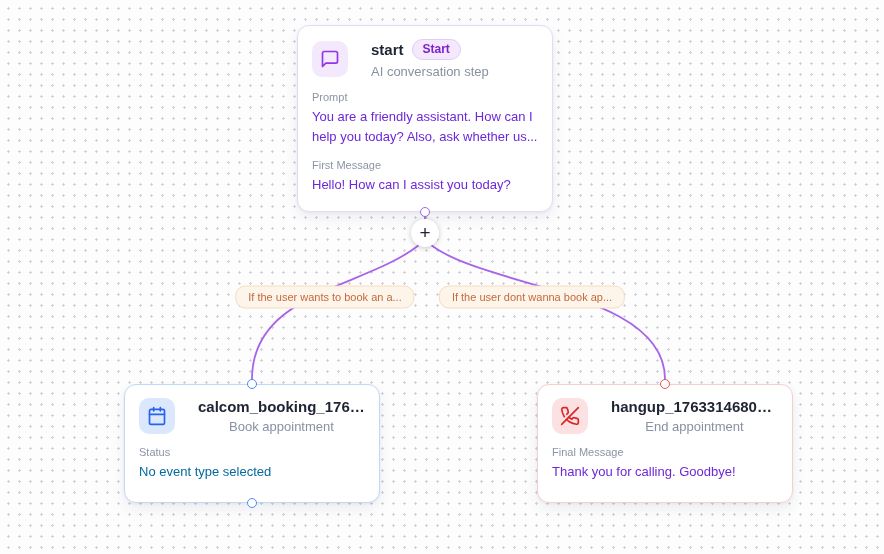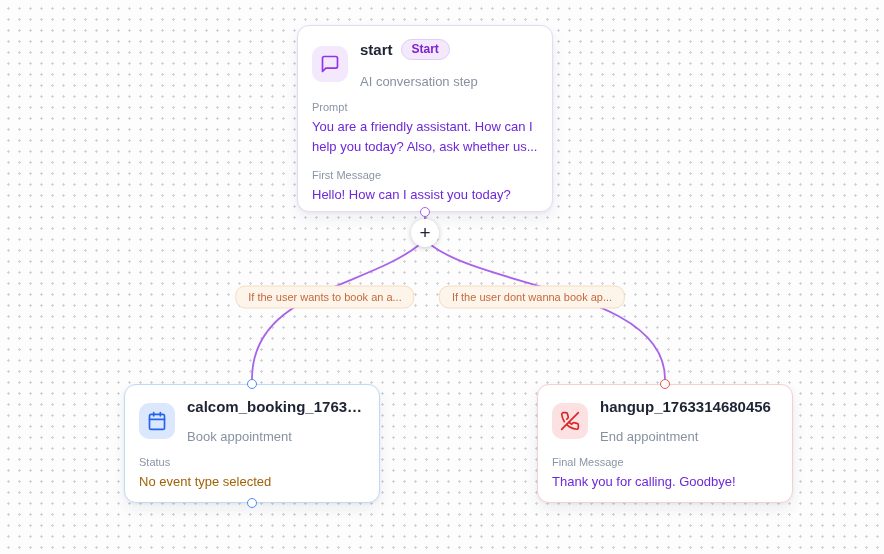--- a/index.html
+++ b/index.html
@@ -27,21 +27,21 @@
     background: #ffffff;
     border-radius: 12px;
     padding: 13px 14px;
     box-shadow: 0 6px 14px rgba(40, 45, 60, 0.08), 0 1px 3px rgba(40,45,60,0.05);
     z-index: 2;
   }
   .node-start   { left: 297px; top: 25px;  width: 256px; height: 187px; border: 1px solid #e7d9f8; }
   .node-booking { left: 124px; top: 384px; width: 256px; height: 119px; border: 1px solid #bfd9f8; }
   .node-hangup  { left: 537px; top: 384px; width: 256px; height: 119px; border: 1px solid #f8cfcf; }
 
-  .node-header { display: flex; align-items: center; gap: 12px; }
+  .node-header { display: flex; align-items: center; gap: 23px; text-align: center; }
   .icon-box {
     width: 36px; height: 36px; border-radius: 10px;
     display: flex; align-items: center; justify-content: center;
     flex: 0 0 auto;
   }
   .icon-purple { background: #f3e8fc; color: #9333ea; }
   .icon-blue   { background: #dbe7fc; color: #2563eb; }
   .icon-red    { background: #fce1e3; color: #dc2626; }
   .icon-box svg { width: 20px; height: 20px; }
 
@@ -50,29 +50,29 @@
   .node-title {
     font-size: 15px; font-weight: 700; color: #1e2433;
     white-space: nowrap; overflow: hidden; text-overflow: ellipsis;
   }
   .badge {
     font-size: 12px; font-weight: 600; color: #7e22ce;
     background: #f3e8fc; border: 1px solid #e2ccf6;
     border-radius: 999px; padding: 1px 10px 2px; line-height: 16px;
     flex: 0 0 auto;
   }
-  .node-subtitle { font-size: 13px; color: #8791a1; margin-top: 14px; }
+  .node-subtitle { font-size: 13px; color: #8791a1; margin-top: 4px; }
 
   .field-label { font-size: 11px; color: #8b95a5; margin-top: 12px; }
   .field-text  {
     font-size: 13px; color: #6d28d9; line-height: 20px; margin-top: 4px;
     display: -webkit-box; -webkit-line-clamp: 2; -webkit-box-orient: vertical;
     overflow: hidden;
   }
-  .field-text.warn { color: #a16207; }
+  .field-text.warn { color: #0369a1; }
 
   .handle {
     position: absolute; width: 10px; height: 10px;
     border-radius: 50%; background: #ffffff; z-index: 3;
   }
   .handle-purple { border: 1.6px solid #a863e8; }
   .handle-blue   { border: 1.6px solid #4b8df0; }
   .handle-red    { border: 1.6px solid #ef5350; }
 
   .add-button {

